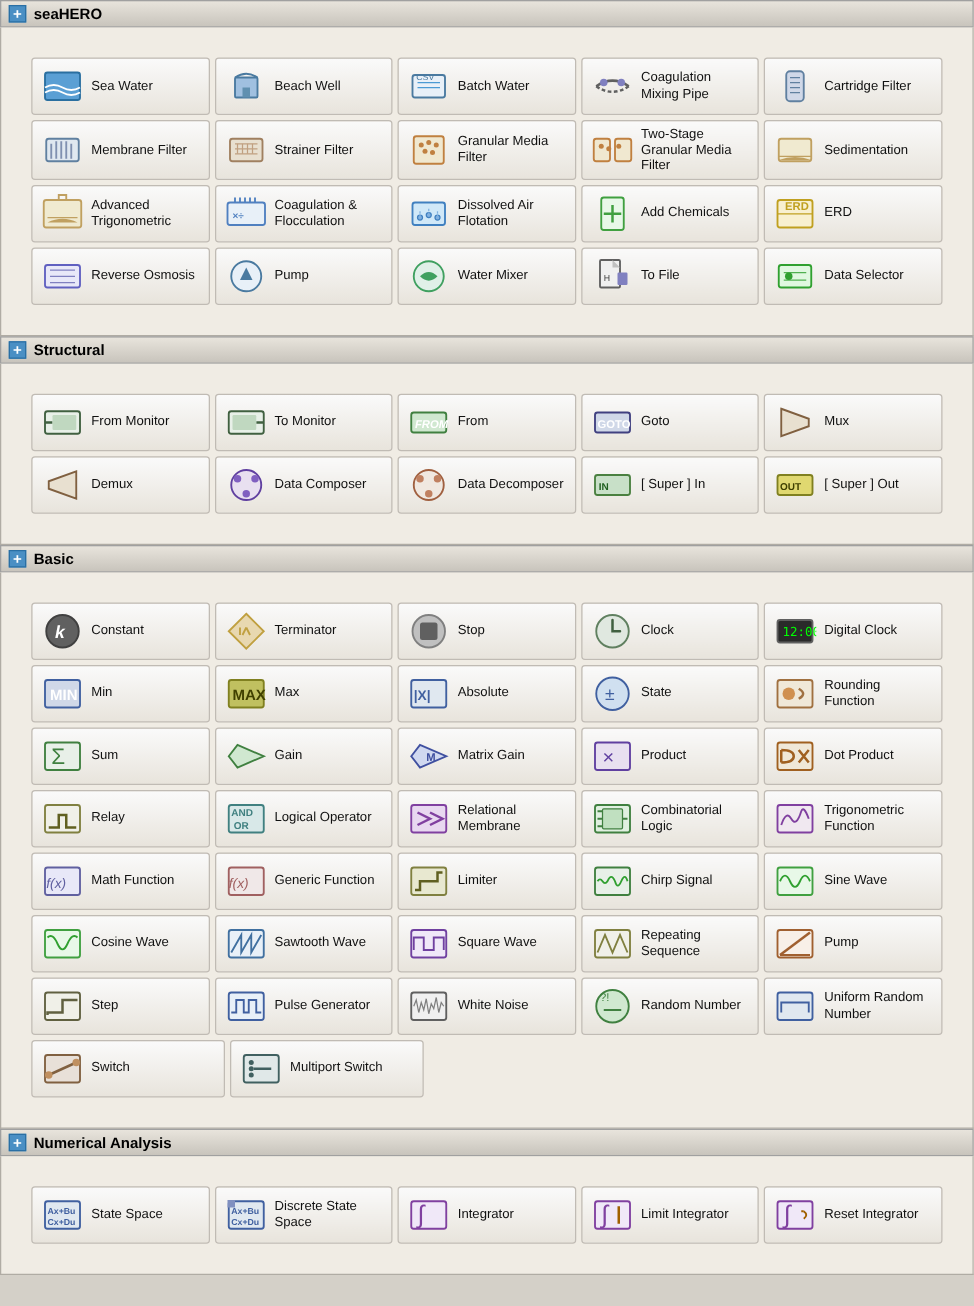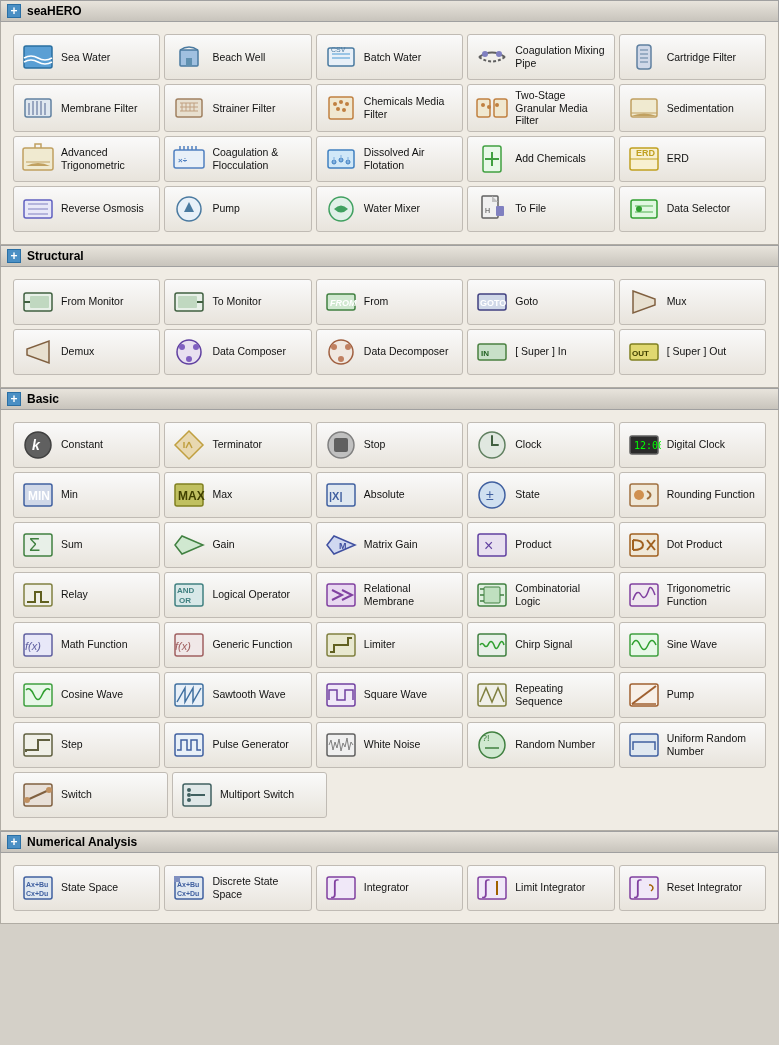--- a/index.html
+++ b/index.html
@@ -31,21 +31,21 @@
       align-items: center;
       justify-content: center;
       margin-right: 6px;
       border: 1px solid #2a6fa4;
       flex-shrink: 0;
     }
     .section-content {
       background: #f0ece4;
       border: 1px solid #b0aca4;
       border-top: none;
-      padding: 12px;
+      padding: 24px;
     }
     .items-grid {
       display: flex;
       flex-wrap: wrap;
       gap: 4px;
     }
     .item-cell {
       display: flex;
       align-items: center;
       background: linear-gradient(to bottom, #fafafa, #e8e4dc);
@@ -162,21 +162,21 @@
           <div class="item-icon">
             <svg viewBox="0 0 34 34">
               <rect x="5" y="6" width="24" height="22" rx="2" fill="#f0e8d0" stroke="#c08040" stroke-width="1.5"></rect>
               <circle cx="11" cy="13" r="2" fill="#c08040"></circle>
               <circle cx="17" cy="11" r="2" fill="#c08040"></circle>
               <circle cx="23" cy="13" r="2" fill="#c08040"></circle>
               <circle cx="14" cy="18" r="2" fill="#c08040"></circle>
               <circle cx="20" cy="19" r="2" fill="#c08040"></circle>
             </svg>
           </div>
-          <span class="item-label">Chemicals Media Filter</span>
+          <span class="item-label">Granular Media Filter</span>
         </div>
         <div class="item-cell">
           <div class="item-icon">
             <svg viewBox="0 0 34 34">
               <rect x="2" y="8" width="13" height="18" rx="2" fill="#f0e8d0" stroke="#c08040" stroke-width="1.5"></rect>
               <rect x="19" y="8" width="13" height="18" rx="2" fill="#f0e8d0" stroke="#c08040" stroke-width="1.5"></rect>
               <circle cx="8" cy="14" r="2" fill="#c08040"></circle>
               <circle cx="14" cy="16" r="2" fill="#c08040"></circle>
               <circle cx="22" cy="14" r="2" fill="#c08040"></circle>
             </svg>

